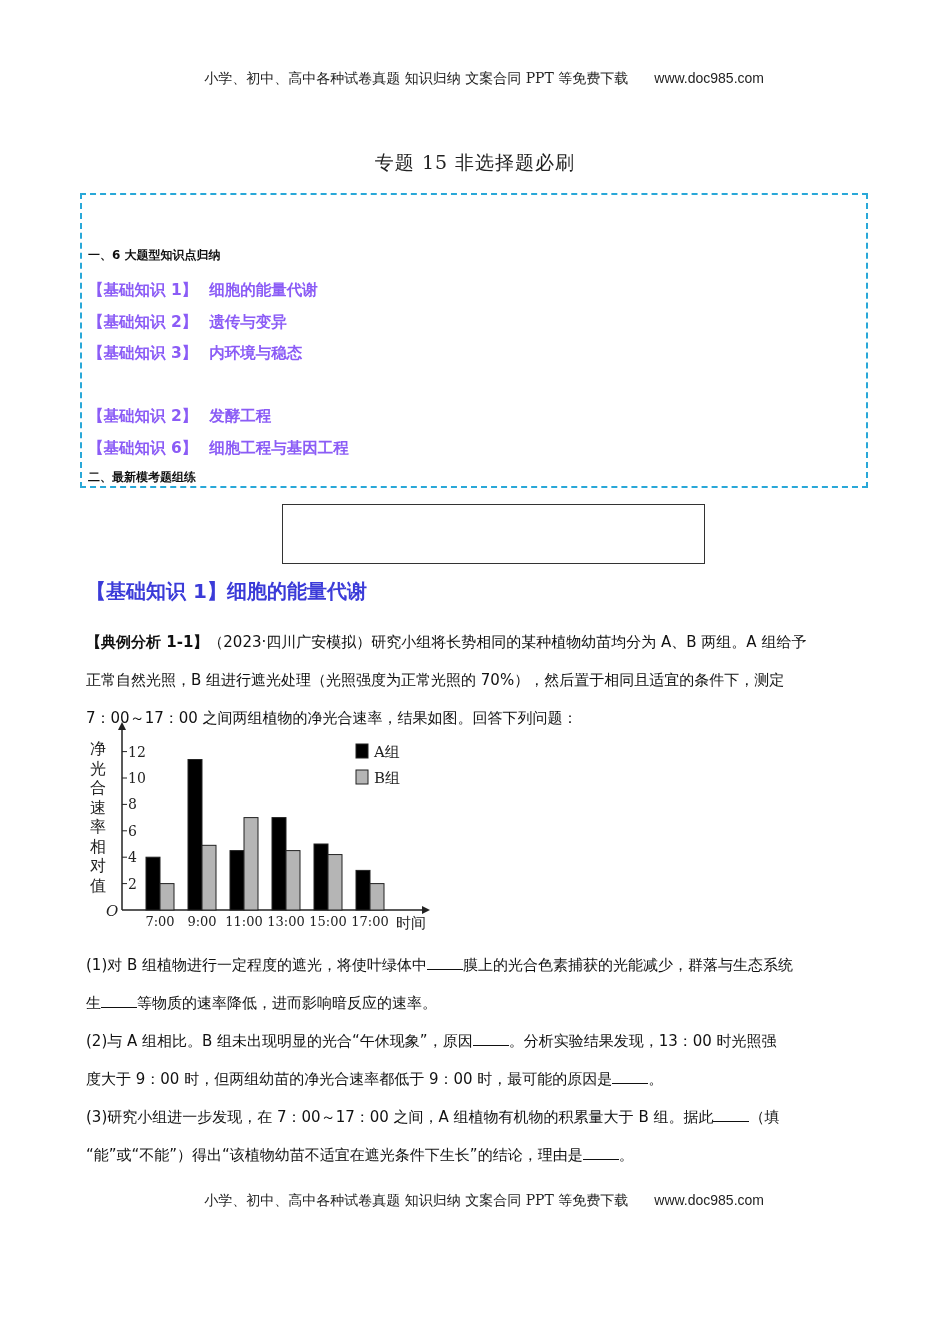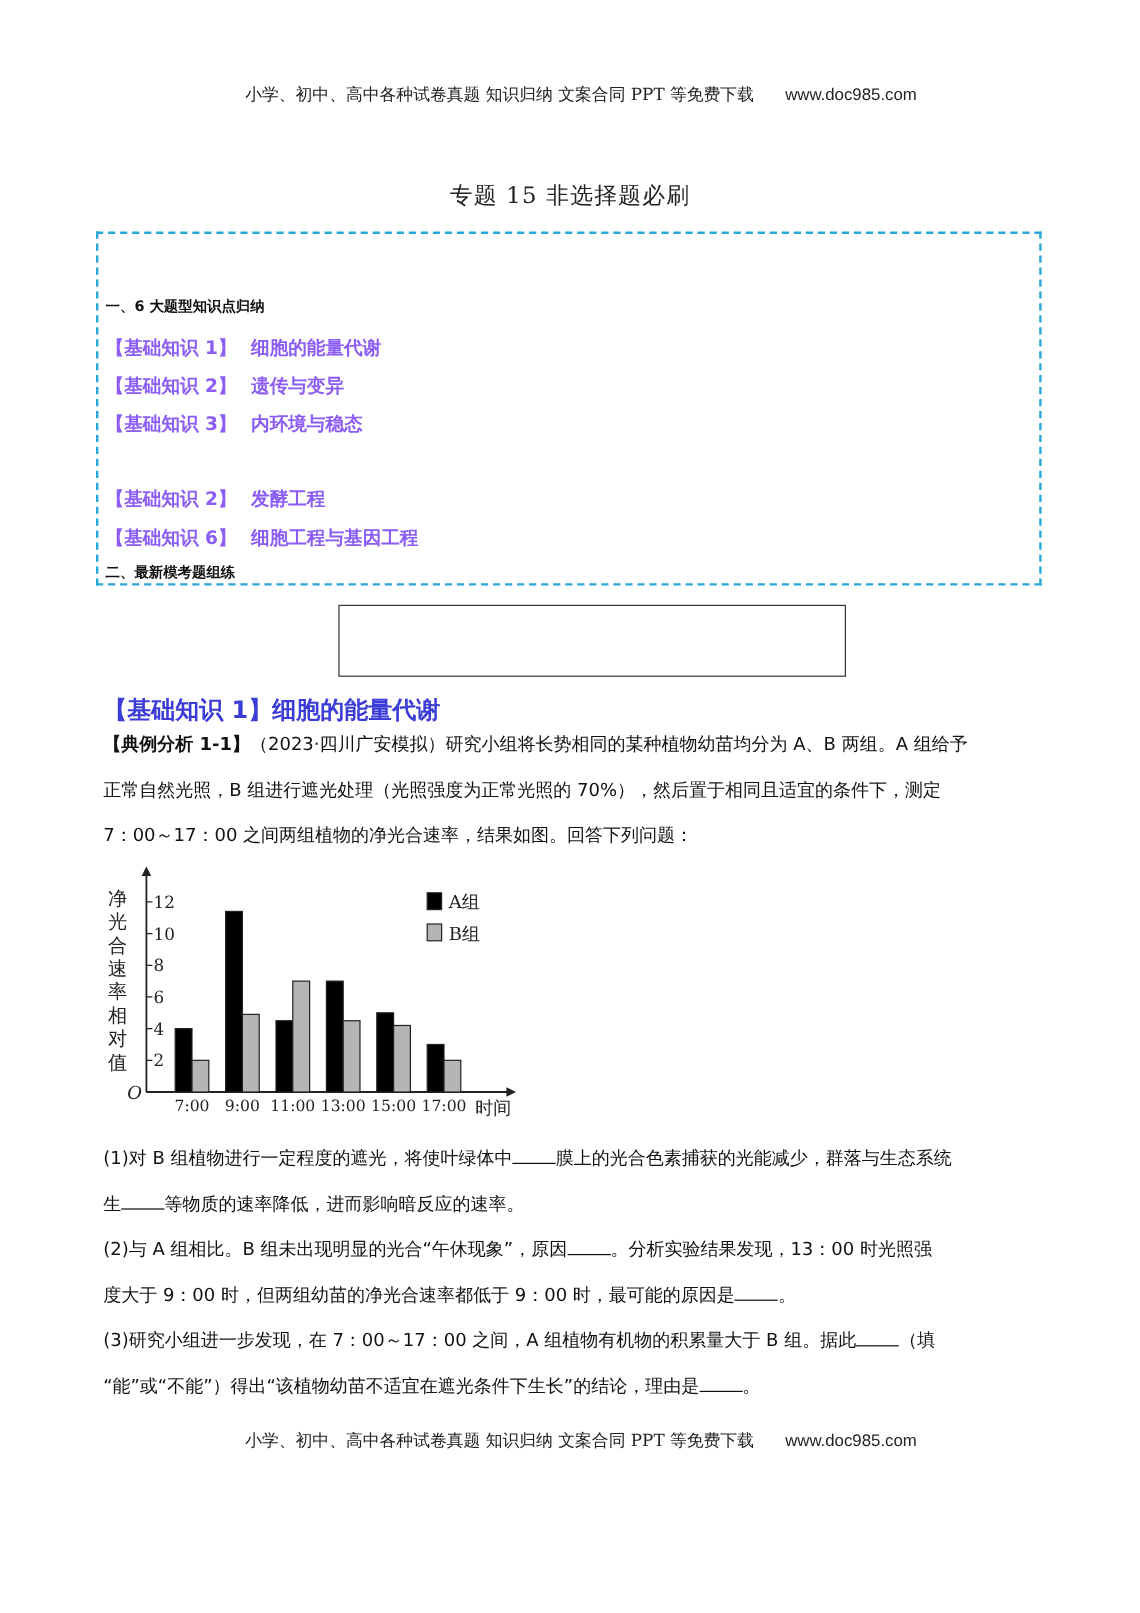--- a/index.html
+++ b/index.html
@@ -43,21 +43,21 @@
   <div class="toc-item" style="top:148px"><span class="tag">【基础知识 3】</span><span>内环境与稳态</span></div>
   <div class="toc-item" style="top:211px"><span class="tag">【基础知识 2】</span><span>发酵工程</span></div>
   <div class="toc-item" style="top:243px"><span class="tag">【基础知识 6】</span><span>细胞工程与基因工程</span></div>
   <div class="toc-section" style="top:274px">二、最新模考题组练</div>
 </div>
 
 <div class="blank-box"></div>
 
 <div class="sec-heading">【基础知识 1】细胞的能量代谢</div>
 
-<div class="para" style="top:601px">
+<div class="para" style="top:623px">
   <b>【典例分析 1-1】</b><span>（2023·四川广安模拟）</span><span>研究小组将长势相同的某种植物幼苗均分为 A、B 两组。A 组给予</span><br>
   <span>正常自然光照，B 组进行遮光处理（光照强度为正常光照的 70%），然后置于相同且适宜的条件下，测定</span><br>
   <span>7：00～17：00 之间两组植物的净光合速率，结果如图。回答下列问题：</span>
 </div>
 
 <div class="chart-wrap">
   <svg id="chart-svg" width="350" height="215" viewBox="0 0 350 215">
       <line x1="36" y1="192" x2="340" y2="192" stroke="#222" stroke-width="1.5"></line>
       <polygon points="344,192 336,188 336,196" fill="#222"></polygon>
       <line x1="36" y1="192" x2="36" y2="8" stroke="#222" stroke-width="1.5"></line>

